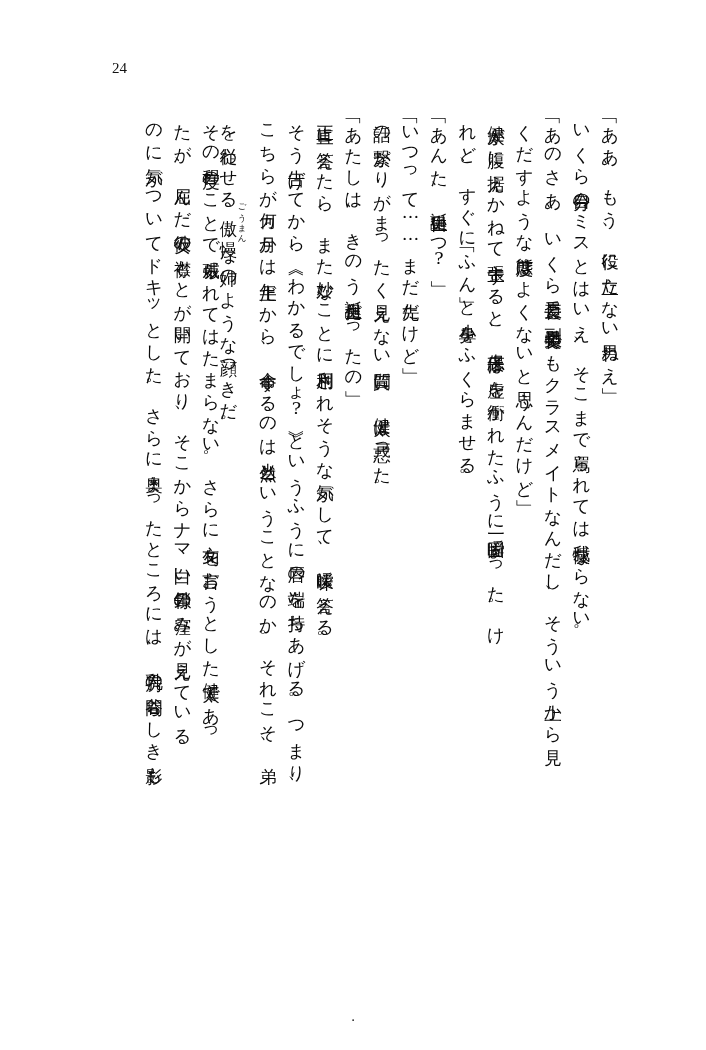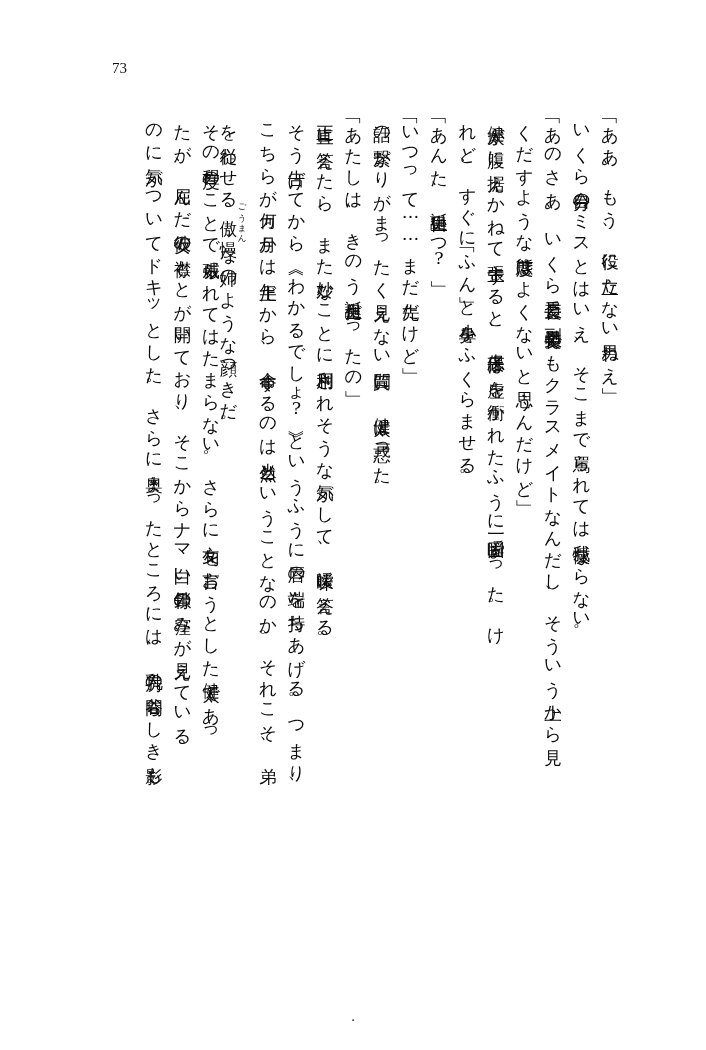--- a/index.html
+++ b/index.html
@@ -86,21 +86,21 @@
     font-size: 11px;
     color: #222;
     letter-spacing: 0;
   }
 </style>
 </head>
 <body>
 
 <div class="page">
 
-  <div class="page-number">73</div>
+  <div class="page-number">24</div>
 
   <div class="text-block">
     <div class="col">「ああ、もう、役に立たない男ねえ」</div>
     <div class="col">いくら自分のミスとはいえ、そこまで罵られては我慢ならない。</div>
     <div class="col">「あのさあ、いくら委員長と副委員長でもクラスメイトなんだし、そういう上から見</div>
     <div class="col">くだすような態度はよくないと思うんだけど」</div>
     <div class="col">健太が腹に据えかねて主張すると、志保子は虚を衝かれたふうに一瞬固まった。け</div>
     <div class="col">れど、すぐに「ふん」と小鼻をふくらませる。</div>
     <div class="col">「あんた、誕生日いつ?」</div>
     <div class="col">「いつって……まだ先だけど」</div>

